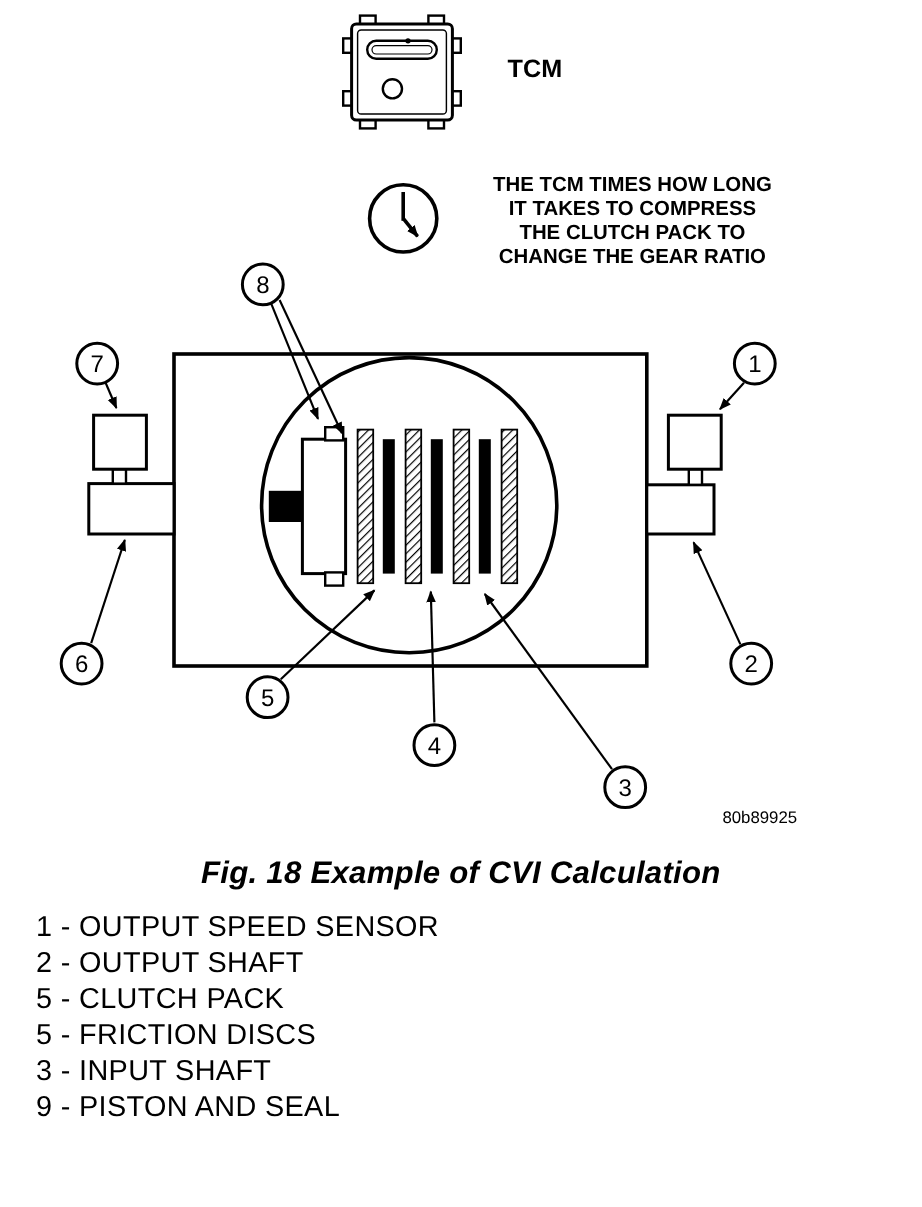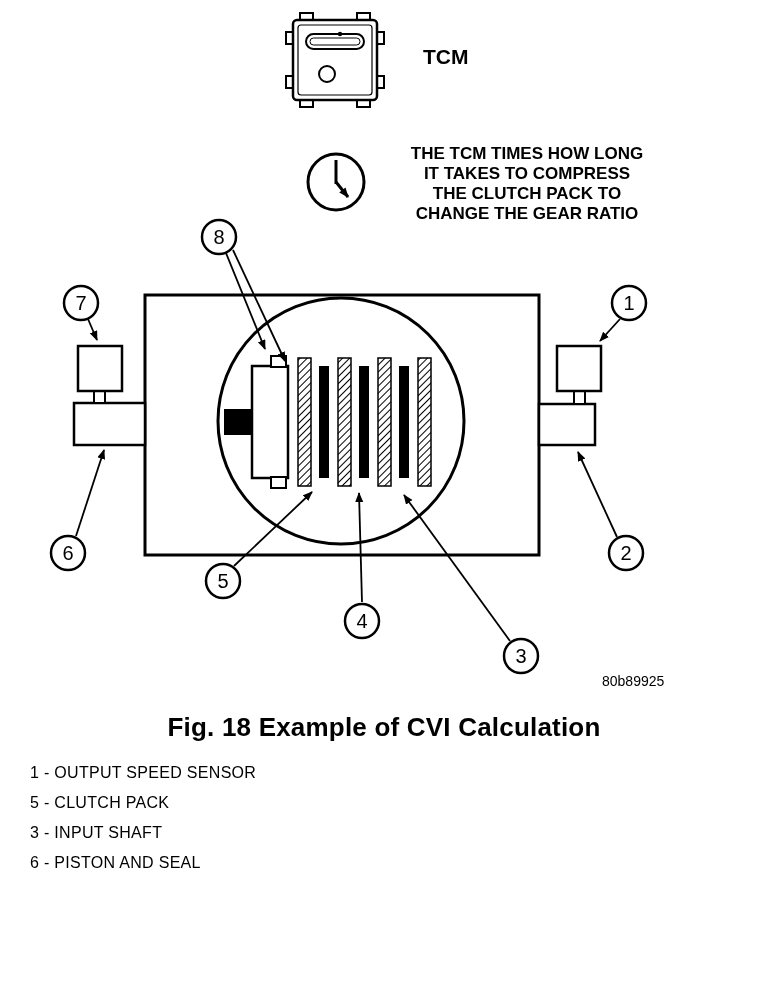--- a/index.html
+++ b/index.html
@@ -21,29 +21,30 @@
     fill: #000;
   }
   .caption {
     position: absolute;
     left: 0;
     top: 712px;
     width: 768px;
     text-align: center;
     font-size: 26px;
     font-weight: bold;
+    font-style: italic;
     letter-spacing: 0.2px;
   }
   .legend {
     position: absolute;
     left: 30px;
     top: 758px;
   }
   .legend-item {
-    font-size: 16px;
+    font-size: 24px;
     line-height: 30px;
     letter-spacing: 0.3px;
     white-space: nowrap;
   }
 </style>
 </head>
 <body>
 
 <div class="page">
 
@@ -167,18 +168,20 @@
       </g>
     </g>
 
     <text x="602" y="686" font-size="14">80b89925</text>
   </svg>
 
   <div class="caption">Fig. 18 Example of CVI Calculation</div>
 
   <div class="legend">
     <div class="legend-item">1 - OUTPUT SPEED SENSOR</div>
+    <div class="legend-item">2 - OUTPUT SHAFT</div>
     <div class="legend-item">5 - CLUTCH PACK</div>
+    <div class="legend-item">5 - FRICTION DISCS</div>
     <div class="legend-item">3 - INPUT SHAFT</div>
-    <div class="legend-item">6 - PISTON AND SEAL</div>
+    <div class="legend-item">9 - PISTON AND SEAL</div>
   </div>
 
 </div>
 
 </body></html>

